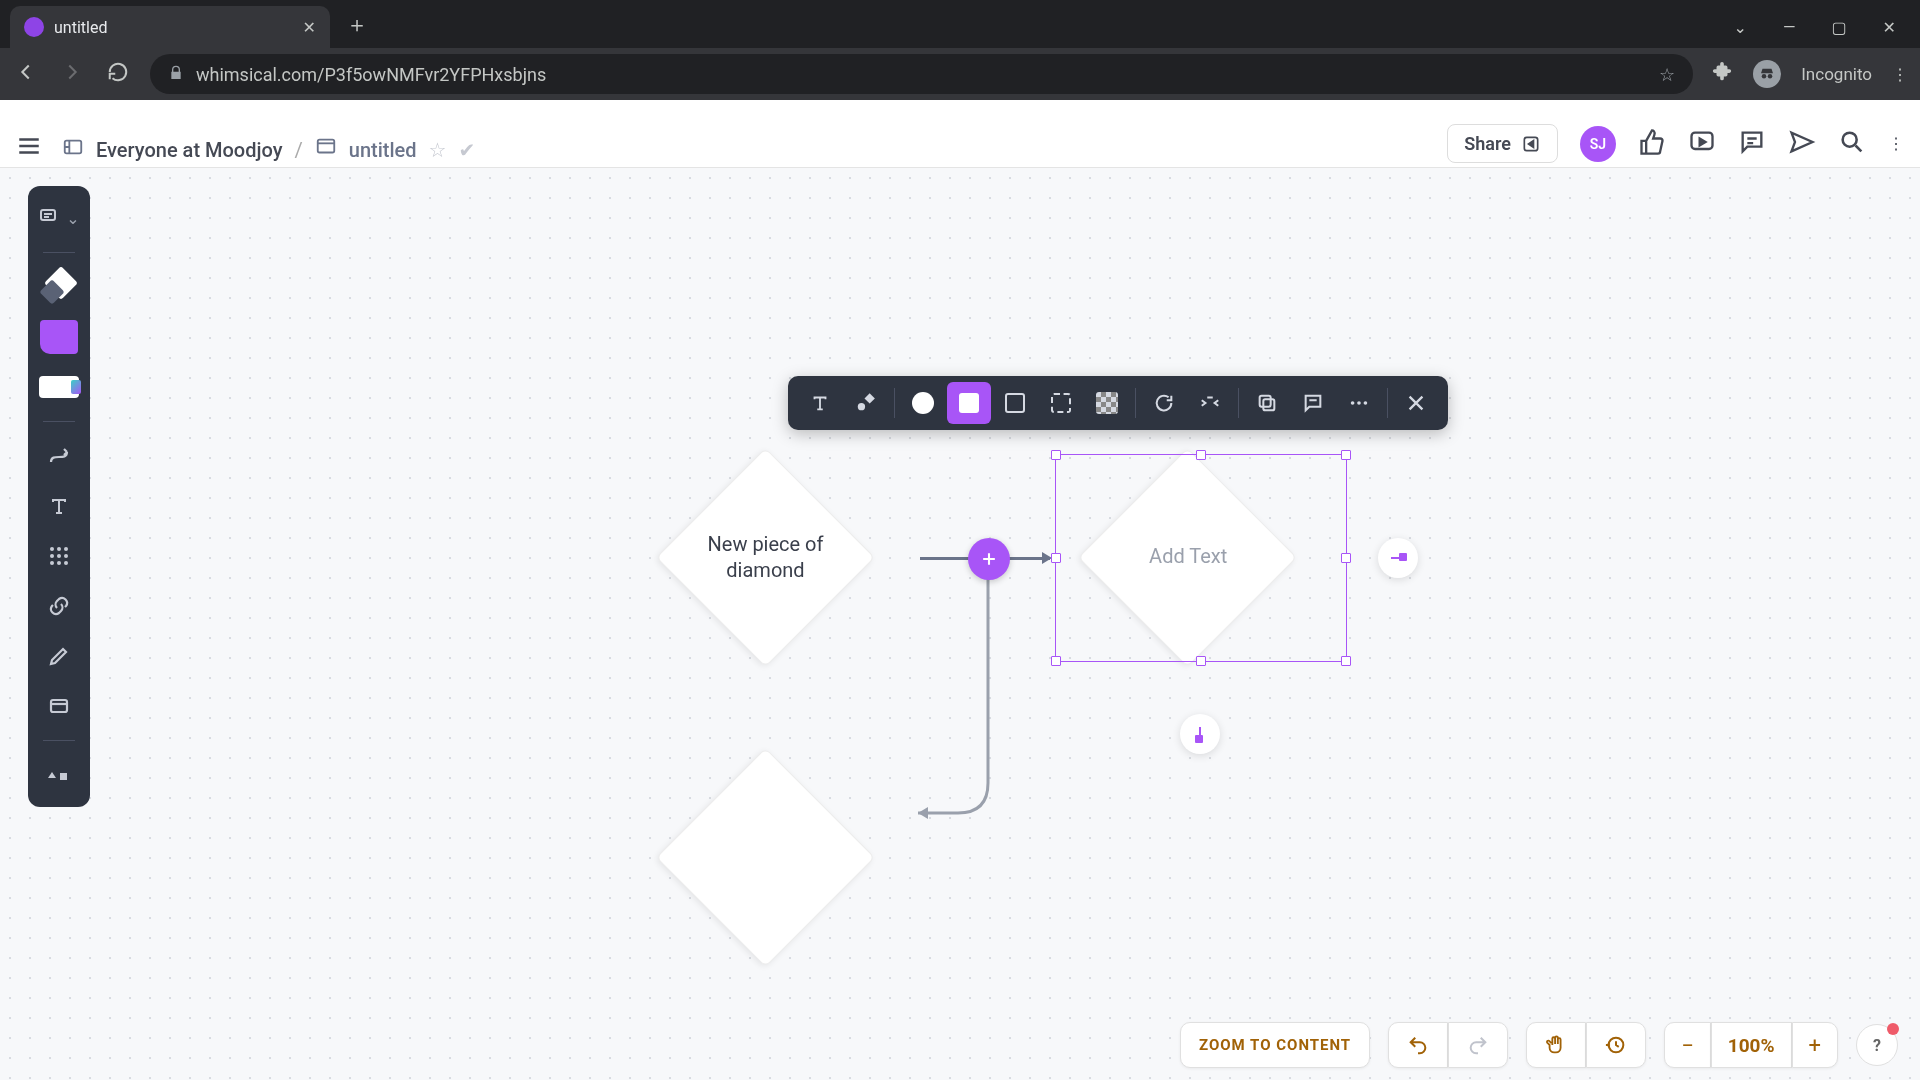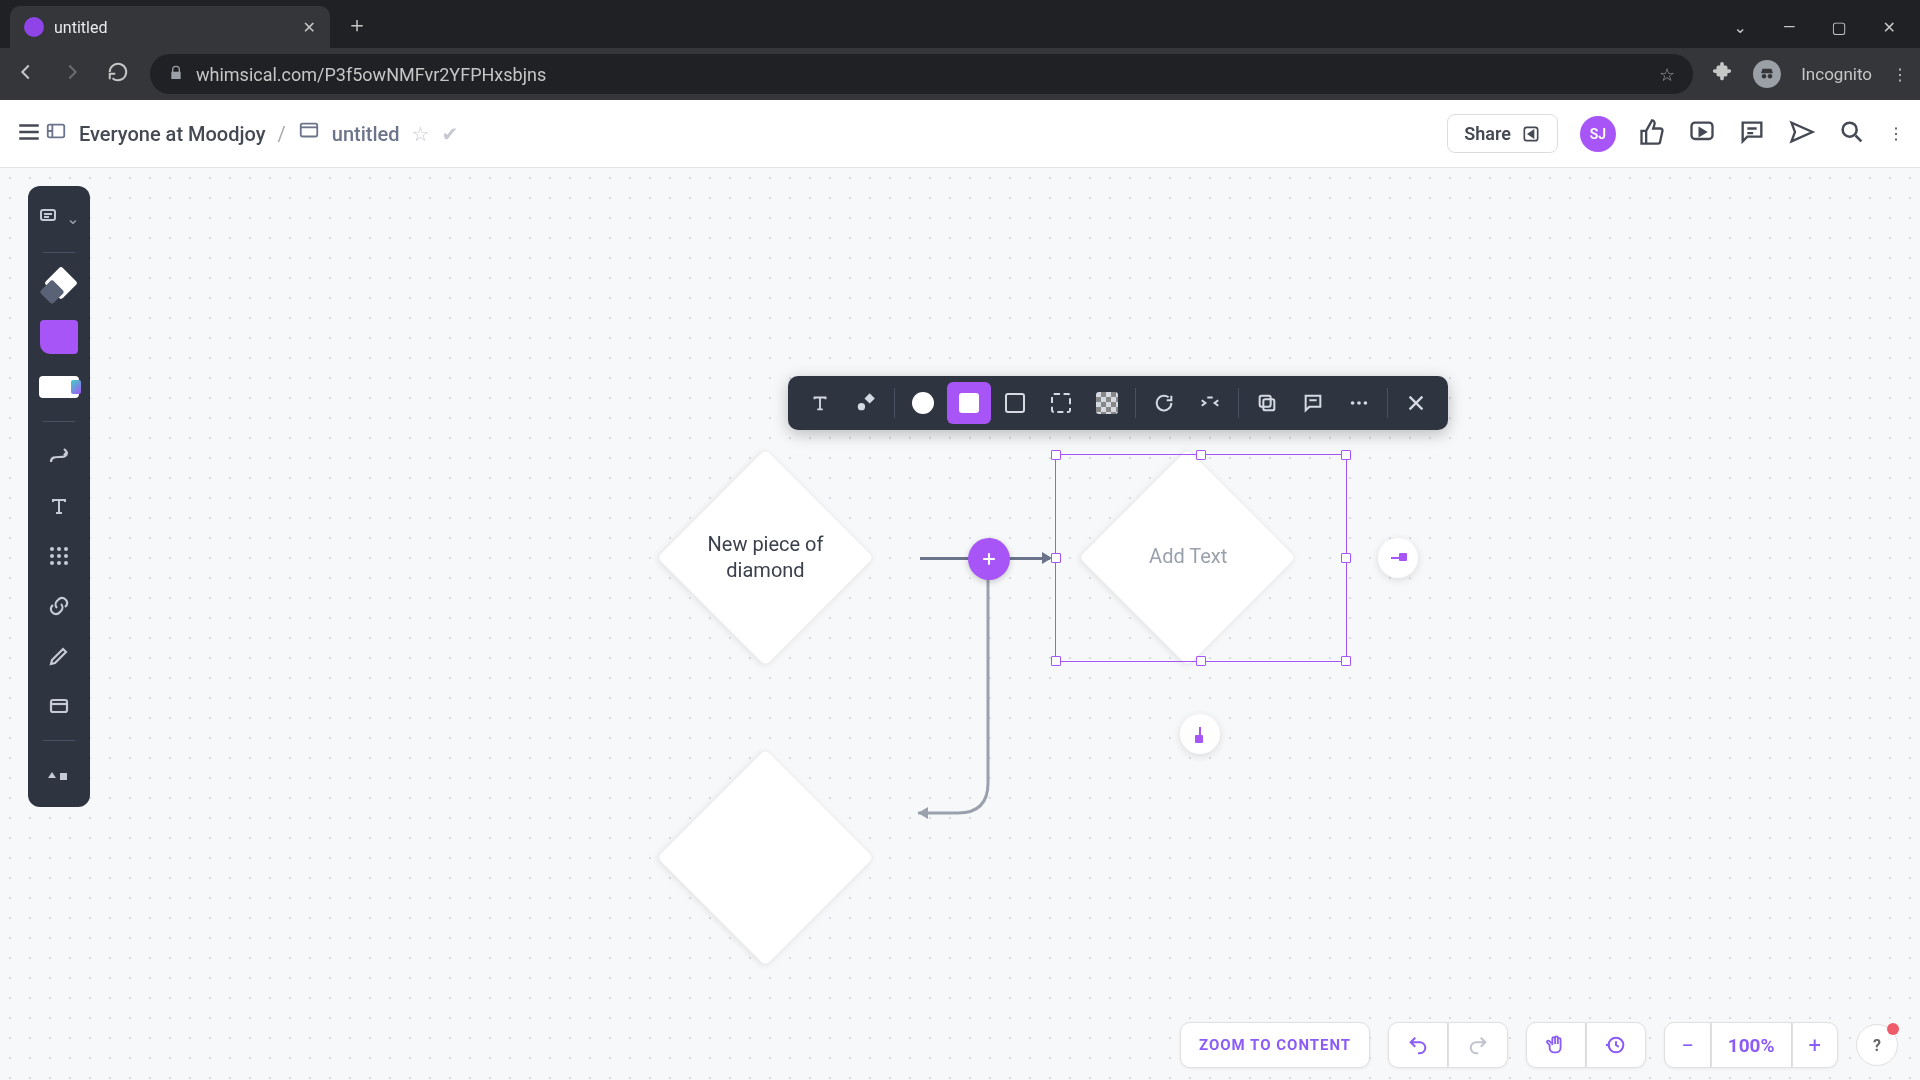--- a/index.html
+++ b/index.html
@@ -19,21 +19,21 @@
   .nav-btn { color: #c4c7c5; cursor: pointer; width: 28px; text-align: center; }
   .nav-btn.disabled { color: #6b6c6f; }
   .url-field { flex: 1; background: #202124; border-radius: 24px; height: 40px; display: flex; align-items: center; padding: 0 18px; gap: 12px; color: #c4c7c5; font-size: 18px; }
   .lock { color: #9aa0a6; }
   .url-star { margin-left: auto; color: #9aa0a6; cursor: pointer; }
   .addr-right { display: flex; align-items: center; gap: 20px; color: #c4c7c5; }
   .incog-icon { width: 28px; height: 28px; background: #9aa0a6; border-radius: 50%; display:flex; align-items:center; justify-content:center; }
   .incog-icon svg { width:18px; height:18px; }
 
   
-  .appheader { height: 68px; background: #fff; display: flex; align-items: center; padding: 4px 16px; border-bottom: 1px solid #e4e4e4; gap: 3px; }
+  .appheader { height: 68px; background: #fff; display: flex; align-items: flex-end; padding: 4px 16px; border-bottom: 1px solid #e4e4e4; gap: 20px; }
   .hamburger { cursor: pointer; }
   .breadcrumb { display: flex; align-items: center; gap: 12px; color: #666; font-size: 20px; }
   .breadcrumb .org { color: #454954; font-weight: 500; }
   .breadcrumb .sep { color: #aaa; }
   .breadcrumb .title { color: #6b748a; font-weight: 500; }
   .breadcrumb-star { color: #c6c9d1; cursor: pointer; }
   .breadcrumb-check { color: #c6c9d1; cursor: pointer; }
   .appheader-right { margin-left: auto; display: flex; align-items: center; gap: 22px; }
   .share-btn { display: flex; align-items: center; gap: 10px; background: #fff; border: 1px solid #ddd; border-radius: 8px; padding: 8px 16px; font-size: 18px; font-weight: 600; color: #454954; cursor: pointer; }
   .avatar { width: 36px; height: 36px; background: #a855f7; border-radius: 50%; color: #fff; display: flex; align-items: center; justify-content: center; font-size: 14px; font-weight: 600; }
@@ -102,21 +102,21 @@
   .st-sep { width:1px; height:30px; background:#4a5062; margin:0 4px; }
   .st-btn svg { width:22px; height:22px; }
   .st-circle { width:22px; height:22px; background:#fff; border-radius:50%; }
   .st-sqfill { width:20px; height:20px; background:#fff; border-radius:3px; }
   .st-sqout { width:20px; height:20px; border:2.5px solid #d5d9e2; border-radius:3px; }
   .st-sqdash { width:20px; height:20px; border:2.5px dashed #d5d9e2; border-radius:3px; }
   .st-checker { width:22px; height:22px; background-image: repeating-conic-gradient(#888 0 25%, #d5d9e2 0 50%); background-size:10px 10px; border-radius:3px; }
 
   
   .bottombar { position:absolute; left:0; right:0; bottom:0; height:70px; display:flex; align-items:center; justify-content:flex-end; padding:0 22px; gap:18px; }
-  .btn-pill { background:#fff; border:1px solid #e0e0e0; border-radius:10px; height:46px; display:flex; align-items:center; padding:0 18px; cursor:pointer; color:#8b5cf6; box-shadow:0 1px 3px rgba(0,0,0,0.06); }
+  .btn-pill { background:#fff; border:1px solid #e0e0e0; border-radius:10px; height:46px; display:flex; align-items:center; padding:0 18px; cursor:pointer; color:#a16207; box-shadow:0 1px 3px rgba(0,0,0,0.06); }
   .zoom-label { font-weight:700; letter-spacing:1px; font-size:15px; }
   .btn-group { display:flex; gap:0; }
   .btn-group .btn-pill { border-radius:0; }
   .btn-group .btn-pill:first-child { border-radius:10px 0 0 10px; }
   .btn-group .btn-pill:last-child { border-radius:0 10px 10px 0; }
   .zoom-cluster .btn-pill { padding:0 16px; }
   .zoom-pct { font-weight:700; font-size:19px; }
   .help-badge { width:42px; height:42px; border-radius:50%; background:#fff; border:1px solid #e0e0e0; display:flex; align-items:center; justify-content:center; font-weight:700; color:#666; cursor:pointer; position:relative; }
   .help-badge::after { content:""; position:absolute; top:-2px; right:-2px; width:12px; height:12px; background:#ef5b69; border-radius:50%; }
 </style>

